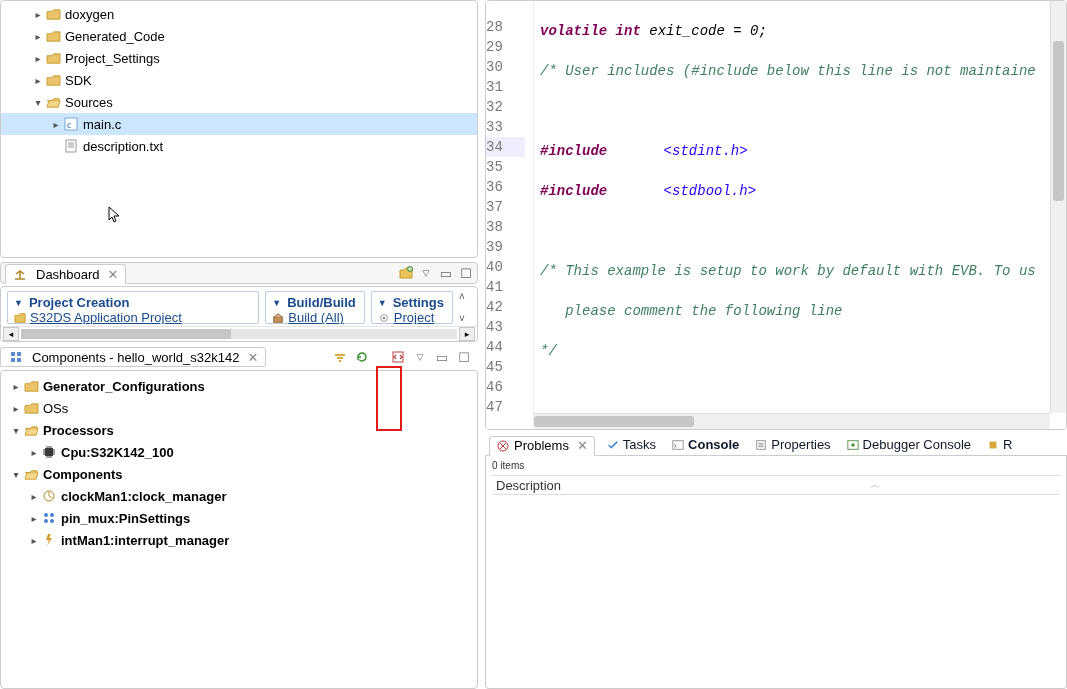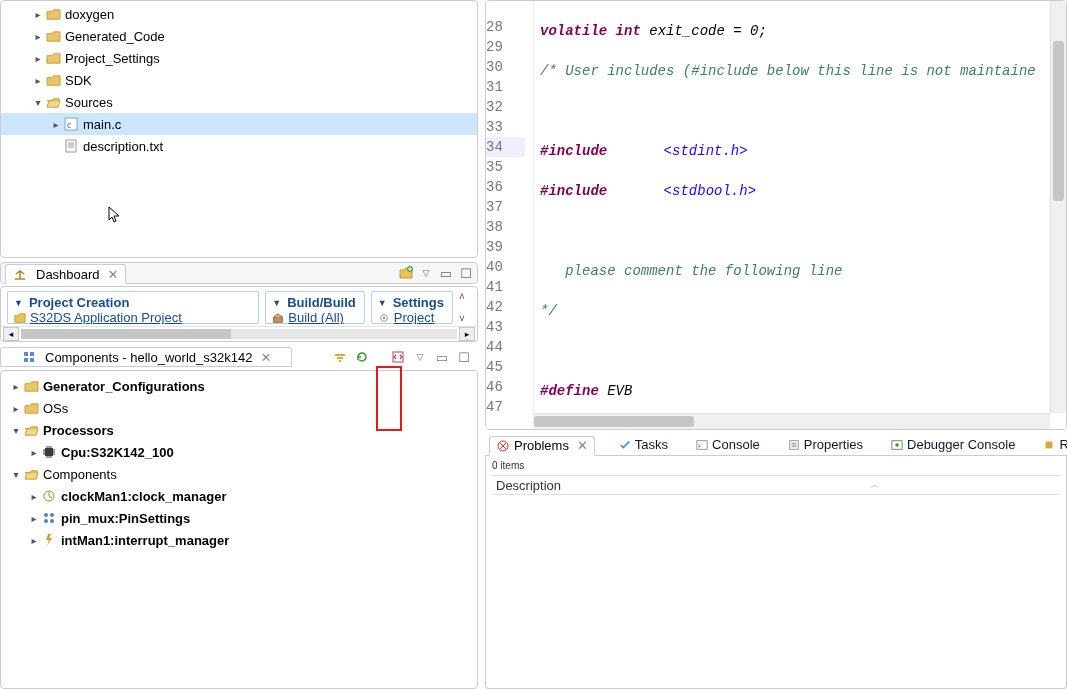--- a/index.html
+++ b/index.html
@@ -96,21 +96,21 @@
   }
   .sb-arrow { width:16px; height:14px; border:1px solid #c7c7c7; background:#efefef; display:flex; align-items:center;justify-content:center; font-size:9px; }
   .sb-up { font-size:10px; color:#555;}
   
   .comp-head {
     display:flex; align-items:center; height:22px;
     margin-top:4px;
   }
   .comp-tab {
     display:inline-flex; align-items:center; gap:4px;
-    padding:0 20px; height:20px;
+    padding:0 7px; height:20px;
     background:#fff; border:1px solid #ccc;
     border-radius:3px 3px 0 0;
   }
   .comp-toolbar { margin-left:auto; display:flex; align-items:center; gap:6px; padding-right:6px; }
   .mini-icon { width:16px; height:16px; display:inline-flex; align-items:center; justify-content:center; cursor:pointer; }
   .red-box {
     position:absolute;
     left:376px; top:366px;
     width:26px; height:65px;
     border:2px solid #e21b1b;
@@ -158,21 +158,21 @@
     background:#f0f0f0; border-top:1px solid #ddd;
   }
   .editor-vscroll {
     position:absolute; right:0; top:0; bottom:16px; width:16px;
     background:#f0f0f0; border-left:1px solid #ddd;
   }
   .thumb-v { position:absolute; left:2px; right:2px; top:40px; height:160px; background:#c6c6c6; border-radius:3px; }
   .thumb-h { position:absolute; top:2px; bottom:2px; left:0; width:160px; background:#c6c6c6; border-radius:3px; }
   
   .bottom-tabs {
-    display:flex; align-items:center; gap:20px;
+    display:flex; align-items:center; gap:8px;
     height:22px; margin-top:4px; padding-left:4px;
     border-bottom:1px solid #ccc;
     flex-wrap:nowrap;
   }
   .btab {
     display:inline-flex; align-items:center; gap:4px; padding:0 4px;
     color:#0f172a; cursor:pointer; white-space:nowrap;
   }
   .btab.active { color:#000; border:1px solid #ccc; border-bottom:1px solid #fff; background:#fff; border-radius:3px 3px 0 0; height:20px; position:relative; top:1px; padding:0 6px; }
   .problems-body {
@@ -425,21 +425,21 @@
       <span class="lbl" style="font-weight:bold">Cpu:S32K142_100</span>
     </div>
     <div class="tree-row" style="padding-left:8px">
       <span class="twisty">▾</span>
       <span class="ficon folder-open">
           <svg viewBox="0 0 16 14">
             <path fill="#f3d78b" stroke="#c79a2c" d="M1 12L3 5h12l-2 7z"></path>
             <path fill="#eac36b" stroke="#c79a2c" d="M1 5h5l2-2h6v2"></path>
           </svg>
         </span>
-      <span class="lbl" style="font-weight:normal">Components</span>
+      <span class="lbl" style="font-weight:bold">Components</span>
     </div>
     <div class="tree-row" style="padding-left:26px">
       <span class="twisty">▸</span>
       <span class="ficon">
           <svg width="14" height="14" viewBox="0 0 14 14">
             <circle cx="7" cy="7" r="5" fill="#fff" stroke="#b38a23"></circle>
             <path d="M7 3v4l3 2" stroke="#b38a23" fill="none"></path>
           </svg>
         </span>
       <span class="lbl" style="font-weight:bold">clockMan1:clock_manager</span>
@@ -500,20 +500,21 @@
       <div class="gln">46</div>
       <div class="gln">47</div>
     </div>
     <div class="codearea">
 <div class="cl"><span class="kw">volatile int</span><span> exit_code = </span><span class="num">0</span><span>;</span></div>
 <div class="cl"><span class="cm">/* User includes (#include below this line is not maintaine</span></div>
 <div class="cl"></div>
 <div class="cl"><span class="kw">#include</span><span class="str"> &lt;stdint.h&gt;</span></div>
 <div class="cl"><span class="kw">#include</span><span class="str"> &lt;stdbool.h&gt;</span></div>
 <div class="cl"></div>
+<div class="cl"><span class="cm">/* This example is setup to work by default with EVB. To us</span></div>
 <div class="cl"><span class="cm">   please comment the following line</span></div>
 <div class="cl"><span class="cm">*/</span></div>
 <div class="cl"></div>
 <div class="cl"><span class="kw">#define</span><span> EVB</span></div>
 
 
 
 
 
 
@@ -537,21 +538,21 @@
         </svg>
       <span>Problems</span>
       <span style="color:#888;margin-left:4px;">✕</span>
     </div>
     <div class="btab">
       <svg width="12" height="12" viewBox="0 0 14 14">
           <path d="M2 7l3 3 7-7" fill="none" stroke="#4a8dd4" stroke-width="2"></path>
         </svg>
       <span>Tasks</span>
     </div>
-    <div class="btab" style="font-weight:normal">
+    <div class="btab" style="font-weight:bold">
       <svg width="12" height="12" viewBox="0 0 14 14">
           <rect x="1" y="2" width="12" height="10" fill="#fff" stroke="#888"></rect>
           <path d="M3 6l2 2-2 2" stroke="#555" fill="none"></path>
         </svg>
       <span>Console</span>
     </div>
     <div class="btab">
       <svg width="12" height="12" viewBox="0 0 14 14">
           <rect x="2" y="2" width="10" height="10" fill="#fff" stroke="#888"></rect>
           <line x1="4" y1="5" x2="10" y2="5" stroke="#888"></line>

